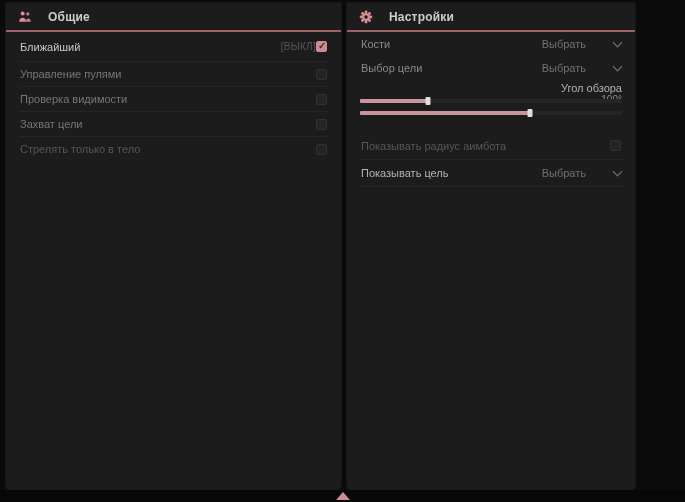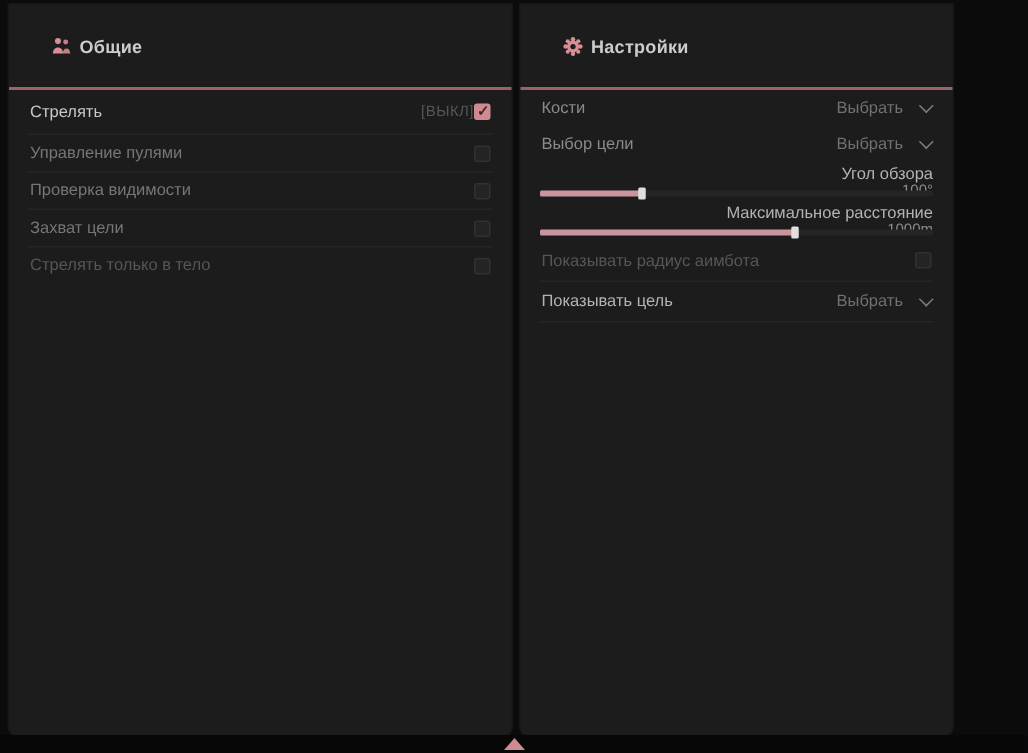--- a/index.html
+++ b/index.html
@@ -12,23 +12,22 @@
   }
   .panel{
     position:absolute;top:3px;height:487px;
     background:#1c1c1d;
     border-radius:0 0 5px 5px;
     box-shadow:0 0 0 1px #161617;
   }
   .panel-left{left:6px;width:335px;}
   .panel-right{left:347px;width:288px;}
   .panel-header{
-    height:27px;display:flex;align-items:center;gap:5px;
-    padding:14px 12px;
-    margin-left:16px;
+    height:27px;display:flex;align-items:center;gap:16px;
+    padding:0 12px;
   }
   .panel-title{font-size:12px;font-weight:bold;color:#cdcdcd;letter-spacing:.2px;}
   .accent-line{height:2px;background:#9c6366;width:100%;}
   .rows{padding:0;}
   .row{
     display:flex;align-items:center;justify-content:space-between;
     height:24px;margin:0 13px;padding:0 1px;
     border-bottom:1px solid #262627;
   }
   .row.tall{height:29px;}
@@ -43,21 +42,21 @@
   .checkbox{
     width:11px;height:11px;border-radius:2px;
     background:#242425;border:1px solid #313132;
     position:relative;box-sizing:border-box;flex:0 0 auto;
   }
   .checkbox.checked{background:#cf8b91;border-color:#cf8b91;}
   .checkbox.checked::after{
     content:"✓";position:absolute;left:1px;top:-2px;
     color:#49262b;font-size:10px;font-weight:bold;
   }
-  .dropdown{display:flex;align-items:center;gap:12px;cursor:default;}
+  .dropdown{display:flex;align-items:center;gap:28px;cursor:default;}
   .dropdown-value{font-size:11px;color:#6f7071;}
   .dropdown-value.lit{color:#8f9091;}
   .chev{
     width:6px;height:6px;margin-top:-3px;
     border-right:1.6px solid #7c7c7d;border-bottom:1.6px solid #7c7c7d;
     transform:rotate(45deg);
   }
   .slider-row{
     margin:0 13px;height:26px;padding-top:2px;box-sizing:border-box;
   }
@@ -92,21 +91,21 @@
         <path d="M1.4 13.4c0-2.9 1.7-4.6 3.9-4.6s3.9 1.7 3.9 4.6z" fill="#d78f95"></path>
         <circle cx="11.2" cy="4.5" r="1.9" fill="#c47e85"></circle>
         <path d="M8.9 13.4c.2-2.4 1.3-3.8 2.9-3.8 1.7 0 2.7 1.4 2.9 3.8z" fill="#c47e85"></path>
       </svg>
     </span>
     <span class="panel-title">Общие</span>
   </div>
   <div class="accent-line"></div>
   <div class="rows">
     <div class="row tall">
-      <span class="label bright">Стрелять</span>
+      <span class="label bright">Ближайший</span>
       <span class="right-group">
         <span class="state-text">[ВЫКЛ]</span>
         <span class="checkbox checked"></span>
       </span>
     </div>
     <div class="row">
       <span class="label">Управление пулями</span>
       <span class="checkbox"></span>
     </div>
     <div class="row">
@@ -164,24 +163,20 @@
       <div class="slider-top">
         <span class="label soft">Угол обзора</span>
         <span class="slider-value">100°</span>
       </div>
       <div class="slider">
         <div class="slider-fill" style="width: 26%;"></div>
         <div class="slider-handle" style="left: 26%;"></div>
       </div>
     </div>
     <div class="slider-row">
-      <div class="slider-top">
-        <span class="label soft">Максимальное расстояние</span>
-        <span class="slider-value">1000m</span>
-      </div>
       <div class="slider">
         <div class="slider-fill" style="width: 65%;"></div>
         <div class="slider-handle" style="left: 65%;"></div>
       </div>
     </div>
     <div class="row" style="height:27px">
       <span class="label faint">Показывать радиус аимбота</span>
       <span class="checkbox"></span>
     </div>
     <div class="row" style="height:26px">

